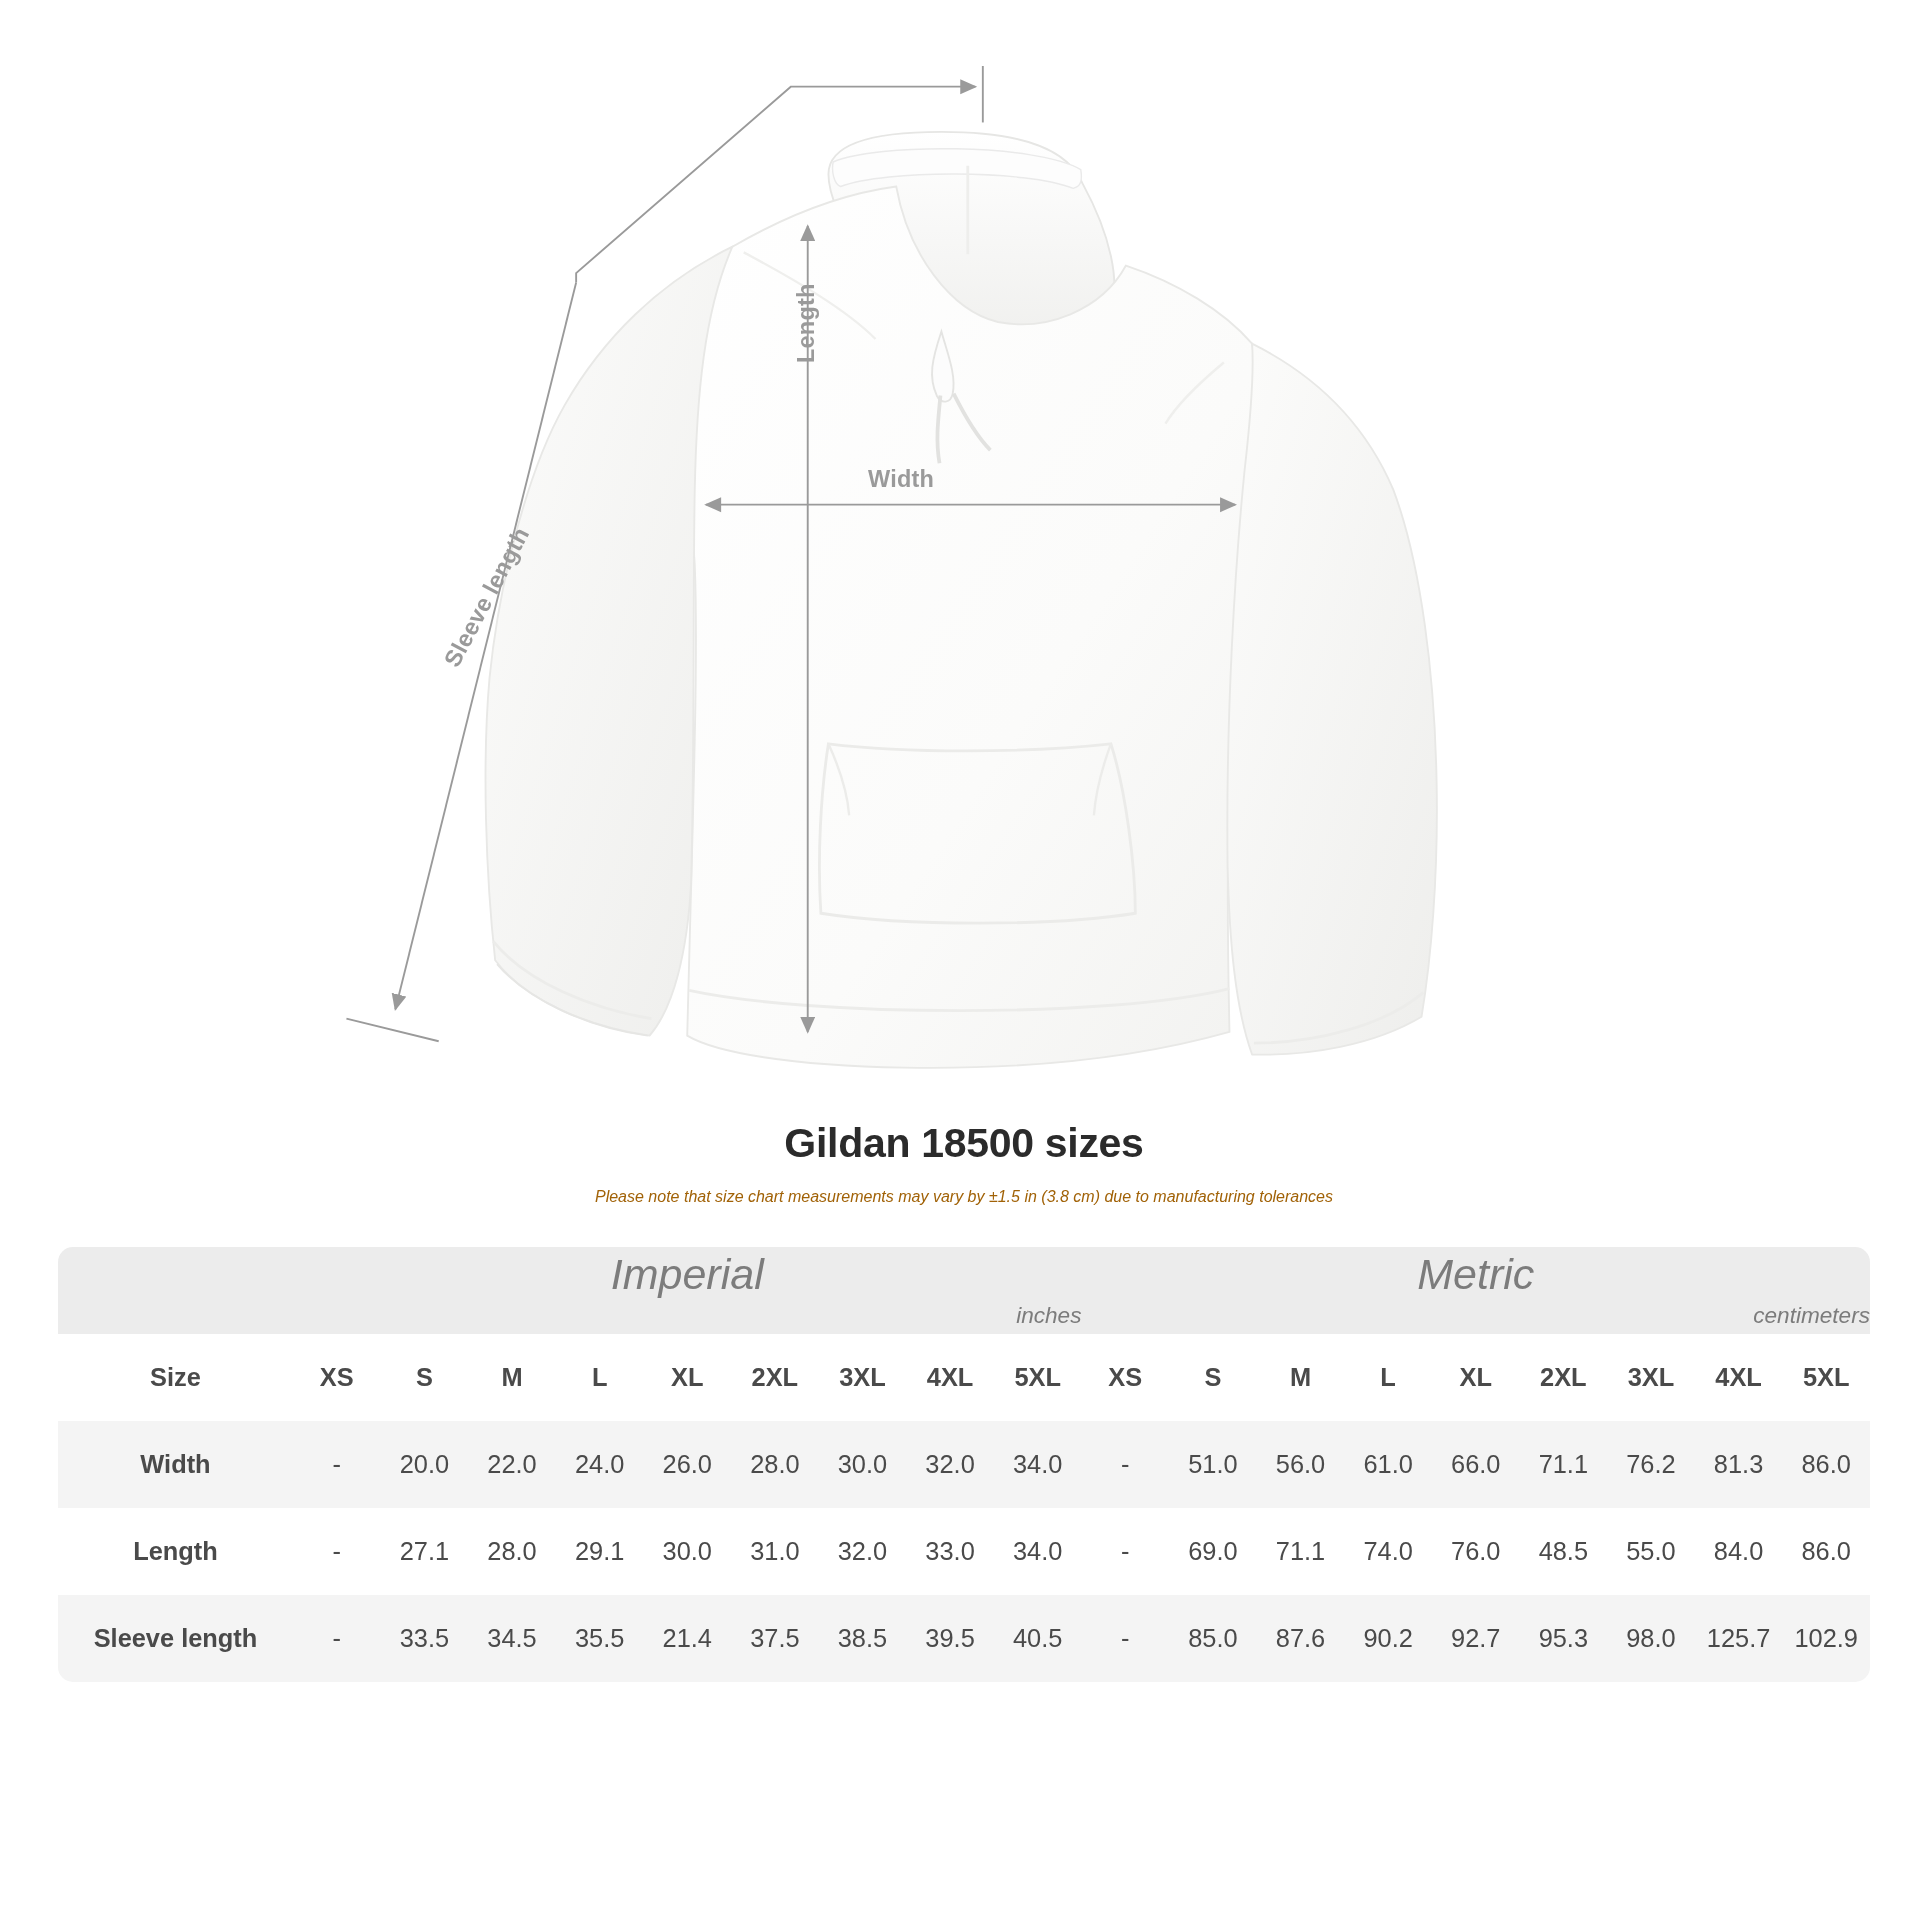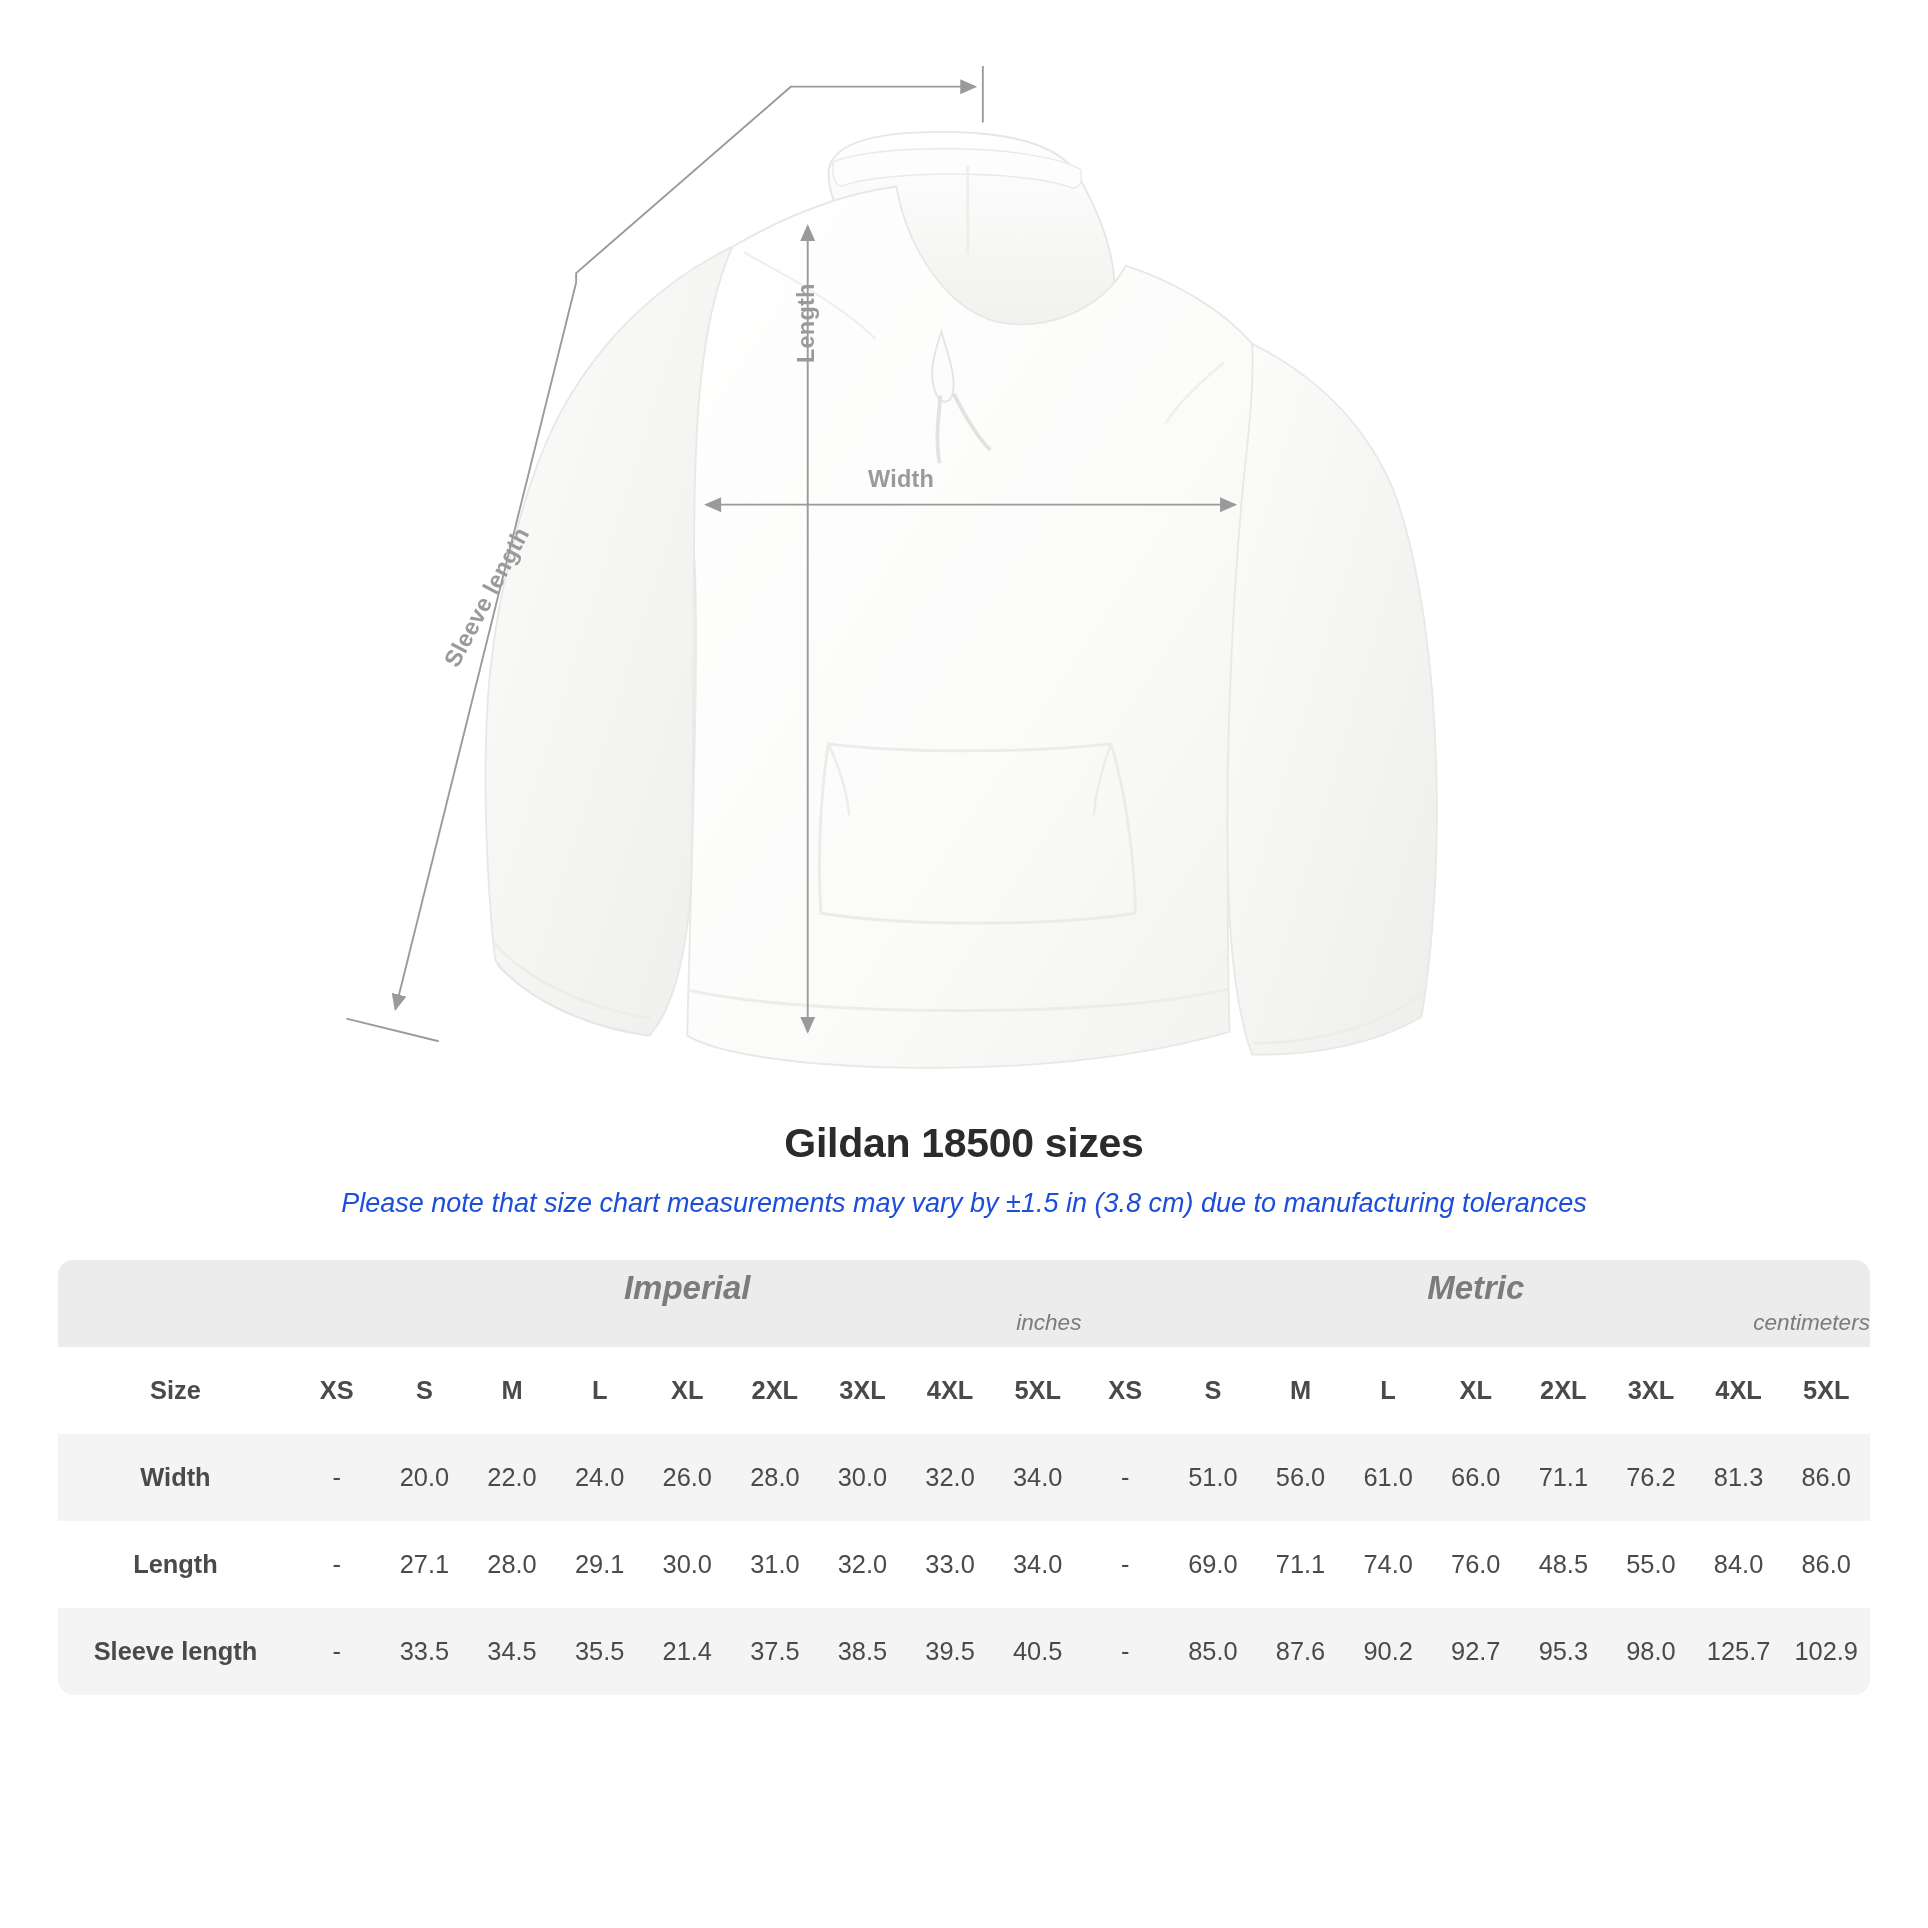--- a/index.html
+++ b/index.html
@@ -58,23 +58,23 @@
     margin-top: 9.4px;
   }
   .chart-title {
     font-size: 41px;
     font-weight: bold;
     color: #2b2b2b;
     margin: 0;
     letter-spacing: -0.3px;
   }
   .chart-subtitle {
-    font-size: 27px;
+    font-size: 16px;
     font-style: italic;
-    color: #1d4ed8;
+    color: #a16207;
     margin: 21px 0 0 0;
   }
 
   
   .table-wrap {
     margin: 41px 58px 0 58px;
   }
   table.size-table {
     width: 100%;
     border-collapse: collapse;
@@ -96,22 +96,22 @@
     height: 139px;
   }
   .unit-row td.corner-left {
     border-top-left-radius: 15px;
     border-bottom-left-radius: 0;
   }
   .unit-row td.corner-right {
     border-top-right-radius: 15px;
   }
   .unit-name {
-    font-size: 33px;
-    font-weight: bold;
+    font-size: 43px;
+    font-weight: normal;
     font-style: italic;
     color: #7c7c7c;
     display: block;
     line-height: 1.15;
   }
   .unit-sub {
     font-size: 22.6px;
     font-style: italic;
     color: #7c7c7c;
     display: block;

